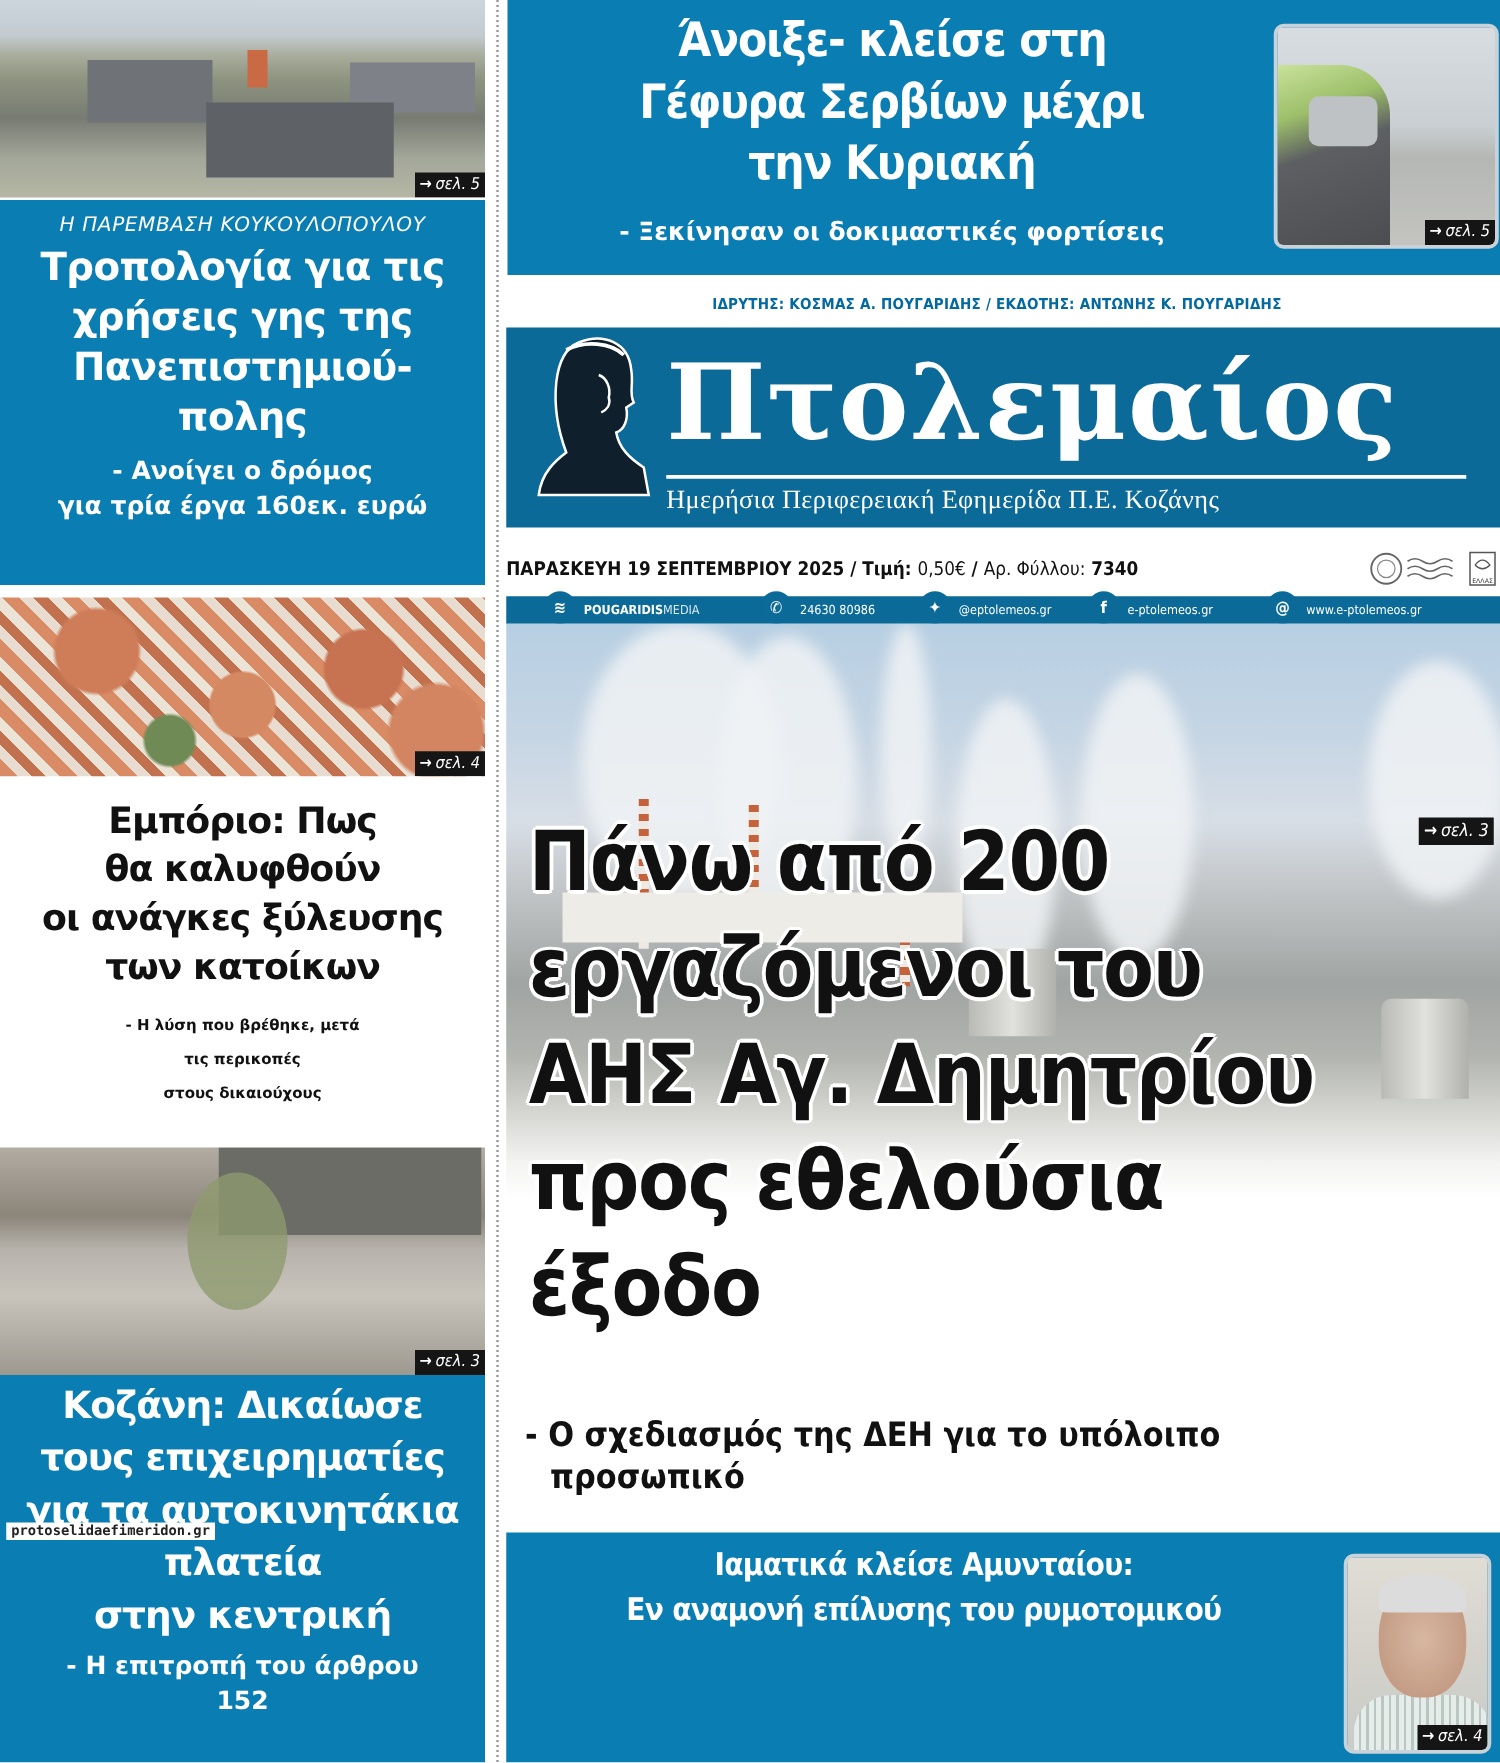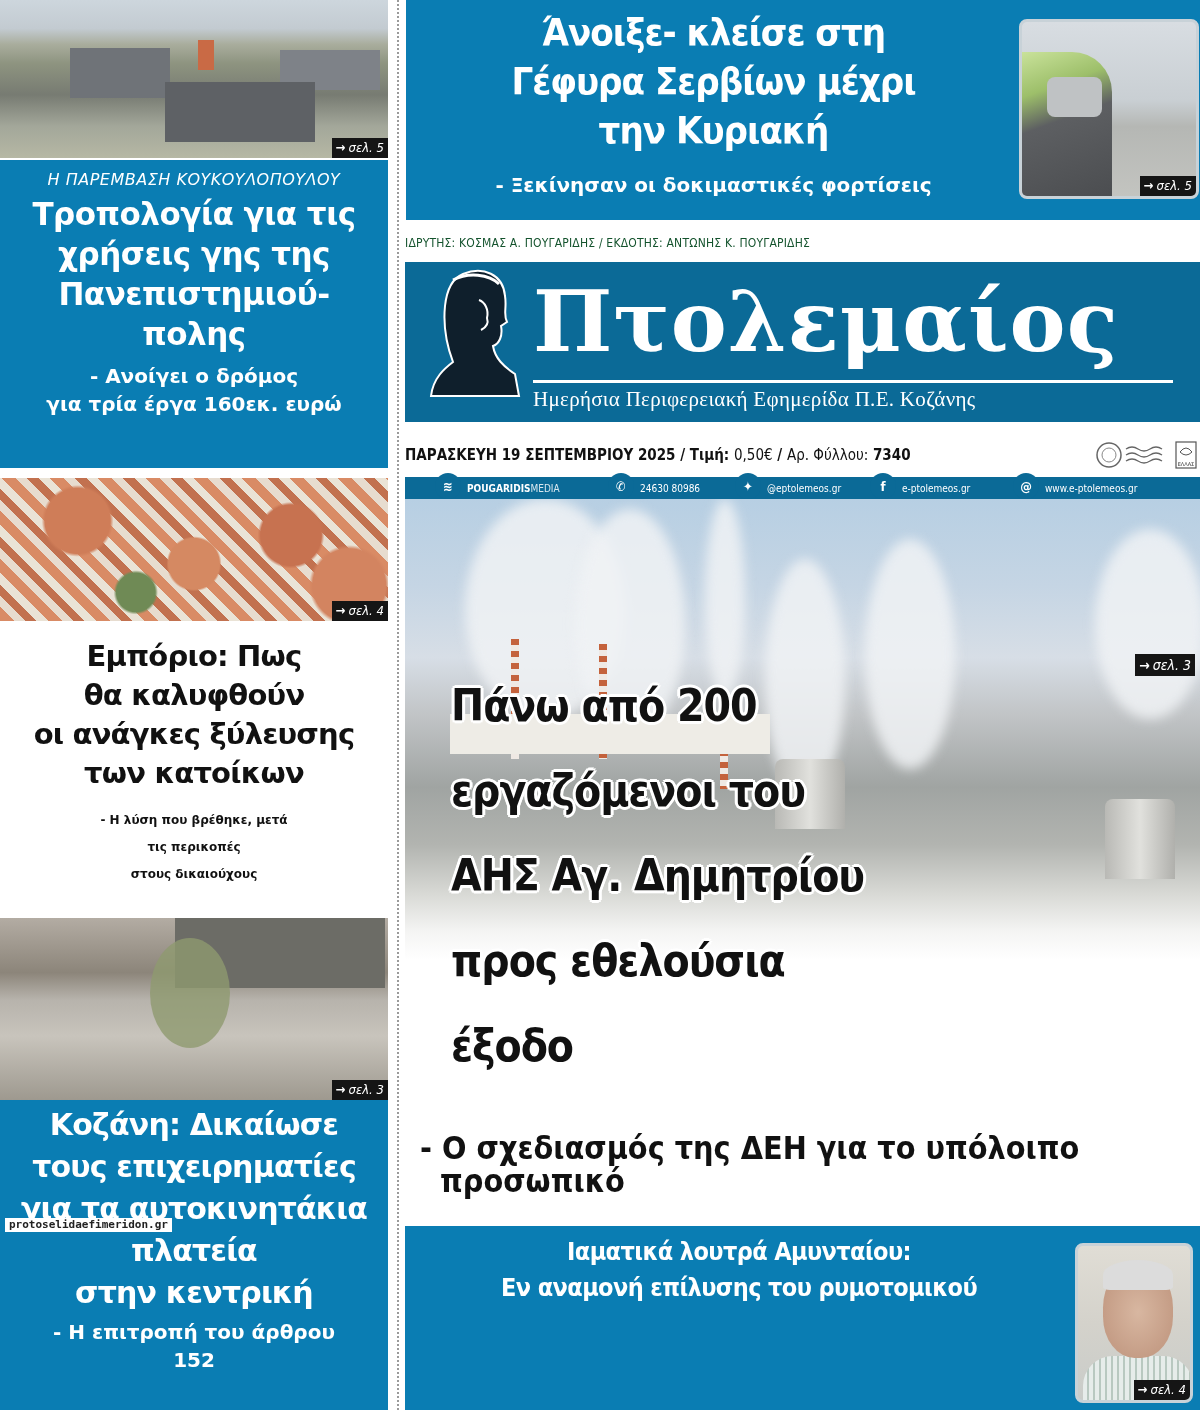--- a/index.html
+++ b/index.html
@@ -75,22 +75,22 @@
   
   .top-story { position:absolute; left:406px; top:0; width:811px; height:220px; }
   .top-story .h { position:absolute; left:0; top:8px; width:615px; text-align:center;
     font-family:"DejaVu Sans Condensed","DejaVu Sans",sans-serif; font-size: 38px; line-height: 49px; font-weight: bold; letter-spacing:-1px; }
   .top-story .sub { position:absolute; left:0; top:172px; width:615px; text-align:center; font-size:20px; font-weight:bold; line-height:26px; }
   .top-photo { position:absolute; left:613px; top:19px; width:180px; height:180px; border-radius:8px; border:3px solid #c8d2d8;
     background: linear-gradient(180deg,#d8dde2 0%,#c9cfd3 45%,#b5b7b4 60%,#c3c4c0 100%); overflow:hidden; }
   .top-photo .person { position:absolute; left:0; top:30px; width:90px; height:150px; background: linear-gradient(160deg,#c9e29a 0%,#9dbf6a 25%,#5d5f62 45%,#4a4c4f 100%); border-radius: 0 40px 0 0; }
   .top-photo .cam { position:absolute; left:25px; top:55px; width:55px; height:40px; background:#bfc2c4; border-radius:8px; }
 
-  .founders { position:absolute; left:405px; top:236px; width:785px; text-align:left;
-    font-family:"DejaVu Sans Condensed","DejaVu Sans",sans-serif; font-size: 12px; font-weight: normal; color:#14532d; letter-spacing: .2px; }
+  .founders { position:absolute; left:405px; top:236px; width:785px; text-align:center;
+    font-family:"DejaVu Sans Condensed","DejaVu Sans",sans-serif; font-size: 12px; font-weight: bold; color:#0369a1; letter-spacing: .2px; }
 
   
   .masthead { position:absolute; left:405px; top:262px; width:795px; height:160px; background:#0b6a97; }
   .mast-title { position:absolute; left:128px; top:10px; font-family:"DejaVu Serif","Liberation Serif",serif; font-weight:bold; color:#fff;
     font-size: 84px; line-height: 100px; letter-spacing: 1px; }
   .mast-rule { position:absolute; left:128px; top:118px; width:640px; height:3px; background:#fff; }
   .mast-sub { position:absolute; left:128px; top:124px; font-family:"Liberation Serif","DejaVu Serif",serif; color:#fff; font-size: 21px; line-height: 26px; letter-spacing: .3px; }
   .bust { position:absolute; left:18px; top:4px; width:100px; height:134px; }
 
   
@@ -105,24 +105,24 @@
   .brand-bold { font-weight: bold; }
 
   
   .hero { position:absolute; left:405px; top:499px; width:795px; height:720px; overflow:hidden;
     background: linear-gradient(180deg, #b7cfe3 0%, #c5d5e4 12%, #d7dee6 22%, #c1c4c6 30%, #a0a4a2 40%, #b2b4b0 48%, #d9dad6 55%, #f4f4f3 60%, #ffffff 64%, #ffffff 100%); }
   .smoke { position:absolute; border-radius: 50%; background: rgba(240,242,245,.85); filter: blur(6px); }
   .chimney { position:absolute; width:8px; background: repeating-linear-gradient(180deg, #c4623c 0 6px, #efe9e4 6px 12px); }
   .cooling { position:absolute; background: linear-gradient(90deg, #b9b9b5, #e1e1dd 50%, #b0b0ac); border-radius: 8px 8px 0 0; }
   .plant { position:absolute; left:45px; top:215px; width:320px; height:40px; background:#eeece6; }
 
-  .hero-h { position:absolute; left:18px; top:164px; font-family:"DejaVu Sans Condensed","DejaVu Sans",sans-serif; font-weight: bold;
-    font-size: 44px; line-height: 85px; color:#111; letter-spacing:-1px;
-    text-shadow: 3px 0 0 #fff, -3px 0 0 #fff, 0 3px 0 #fff, 0 -3px 0 #fff, 2px 2px 0 #fff, -2px -2px 0 #fff, 2px -2px 0 #fff, -2px 2px 0 #fff; margin-left: 28px; }
-  .hero-sub { position:absolute; left:15px; top:633px; width:700px; font-family:"DejaVu Sans Condensed","DejaVu Sans",sans-serif; font-weight:bold; font-size: 32px; line-height: 33px; color:#111; }
+  .hero-h { position:absolute; left:18px; top:148px; font-family:"DejaVu Sans Condensed","DejaVu Sans",sans-serif; font-weight: bold;
+    font-size: 66px; line-height: 85px; color:#111; letter-spacing:-1px;
+    text-shadow: 3px 0 0 #fff, -3px 0 0 #fff, 0 3px 0 #fff, 0 -3px 0 #fff, 2px 2px 0 #fff, -2px -2px 0 #fff, 2px -2px 0 #fff, -2px 2px 0 #fff; }
+  .hero-sub { position:absolute; left:15px; top:633px; width:700px; font-family:"DejaVu Sans Condensed","DejaVu Sans",sans-serif; font-weight:bold; font-size: 27px; line-height: 33px; color:#111; }
   .hero-sub .line2 { padding-left: 20px; display:block; }
 
   
   .bottom-story { position:absolute; left:405px; top:1226px; width:795px; height:184px; }
   .bottom-story .h1 { position:absolute; left:0; top:8px; width:668px; text-align:center; font-family:"DejaVu Sans Condensed","DejaVu Sans",sans-serif; font-weight:bold; font-size: 25px; line-height: 36px; letter-spacing:-0.6px; }
   .bottom-story .sub { position:absolute; left:0; top:90px; width:668px; text-align:center; font-family:"DejaVu Sans Condensed","DejaVu Sans",sans-serif; font-weight:bold; font-size: 19px; line-height: 29px; letter-spacing:-0.3px; }
   .face-photo { position:absolute; left:670px; top:17px; width:118px; height:160px; border-radius:8px; border:3px solid #c8d2d8; overflow:hidden;
     background: linear-gradient(180deg,#e0ddd5 0%,#d4d2cb 50%,#c9ccc9 100%); }
   .face-photo .head { position:absolute; left:25px; top:20px; width:70px; height:92px; border-radius:45%; background: radial-gradient(ellipse at 50% 50%, #d8b7a1 0%, #c59d86 70%); }
   .face-photo .hair { position:absolute; left:25px; top:14px; width:70px; height:30px; border-radius:50% 50% 10% 10%; background:#dcdcdc; }
@@ -297,21 +297,21 @@
     <div>έξοδο</div>
   </div>
   <div class="hero-sub">
     <span>- Ο σχεδιασμός της ΔΕΗ για το υπόλοιπο</span>
     <span class="line2">προσωπικό</span>
   </div>
 </div>
 
 <div class="bottom-story blue">
   <div class="h1">
-    <div>Ιαματικά λουτρά Αμυνταίου:</div>
+    <div>Ιαματικά κλείσε Αμυνταίου:</div>
     <div>Εν αναμονή επίλυσης του ρυμοτομικού</div>
   </div>
   <div class="face-photo">
     <div class="shirt"></div>
     <div class="head"></div>
     <div class="hair"></div>
     <div class="page-badge" style="right:0; bottom:0;">
       <span class="arr">→</span><span>σελ. 4</span>
     </div>
   </div>

